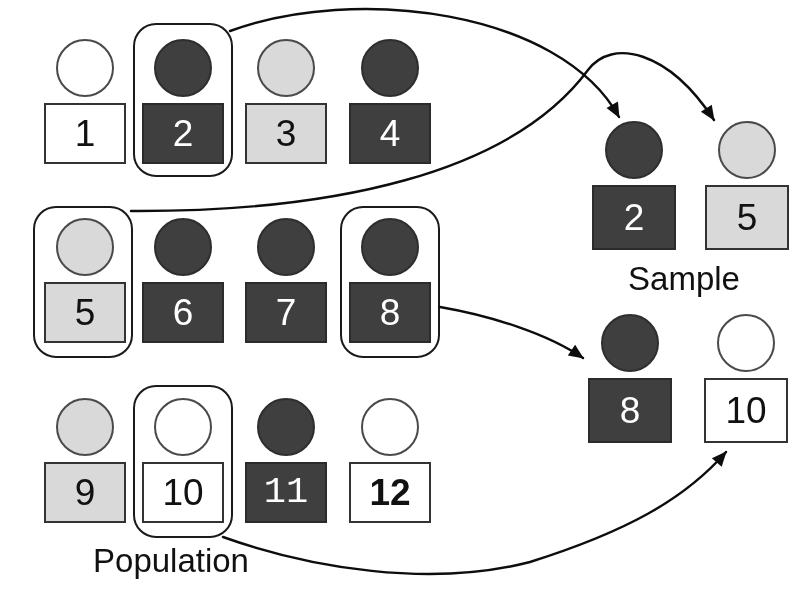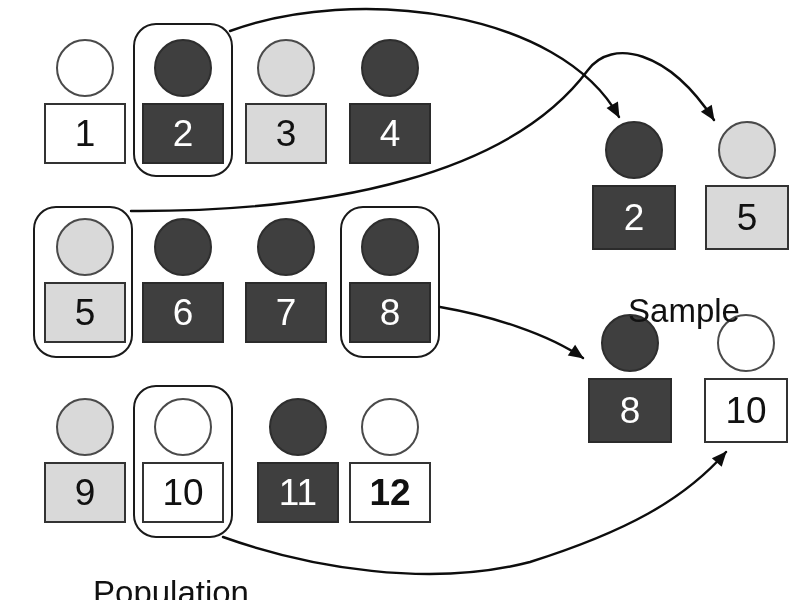--- a/index.html
+++ b/index.html
@@ -29,35 +29,35 @@
   
   .sample-person{width:84px;}
   .sample-person .head{margin-bottom:6px;}
   .sample-person .body{width:84px;height:65px;}
   
   .pos-1 {left:44px; top:39px;}  .pos-2 {left:142px;top:39px;}
   .pos-3 {left:245px;top:39px;}  .pos-4 {left:349px;top:39px;}
   .pos-5 {left:44px; top:218px;} .pos-6 {left:142px;top:218px;}
   .pos-7 {left:245px;top:218px;} .pos-8 {left:349px;top:218px;}
   .pos-9 {left:44px; top:398px;} .pos-10{left:142px;top:398px;}
-  .pos-11{left:257px;top:398px;} .pos-12{left:349px;top:398px;font-weight:bold;}
+  .pos-11{left:245px;top:398px;font-family:Liberation Mono, monospace;} .pos-12{left:349px;top:398px;font-weight:bold;}
   
   .pos-s2 {left:592px;top:121px;} .pos-s5 {left:705px;top:121px;}
   .pos-s8 {left:588px;top:314px;} .pos-s10{left:704px;top:314px;}
   
   .outline{
     position:absolute;border:2px solid #1a1a1a;border-radius:23px;
     box-sizing:border-box;background:transparent;z-index:1;
   }
   .o-2 {left:133px;top:23px; width:100px;height:154px;}
   .o-5 {left:33px; top:206px;width:100px;height:152px;}
   .o-8 {left:340px;top:206px;width:100px;height:152px;}
   .o-10{left:133px;top:385px;width:100px;height:153px;}
   
-  .dlabel{position:absolute;font-size:33px;color:#111;text-align:center;z-index:2;margin-top:32px;}
+  .dlabel{position:absolute;font-size:33px;color:#111;text-align:center;z-index:2;}
   .population-label{left:71px;top:542px;width:200px;}
   .sample-label{left:599px;top:260px;width:170px;}
   
   .arrows{position:absolute;left:0;top:0;z-index:4;pointer-events:none;}
   .arrows path.flow{fill:none;stroke:#0d0d0d;stroke-width:2.4;stroke-linecap:round;}
   .arrows marker path{fill:#0d0d0d;stroke:none;}
 </style>
 </head>
 <body>
 

